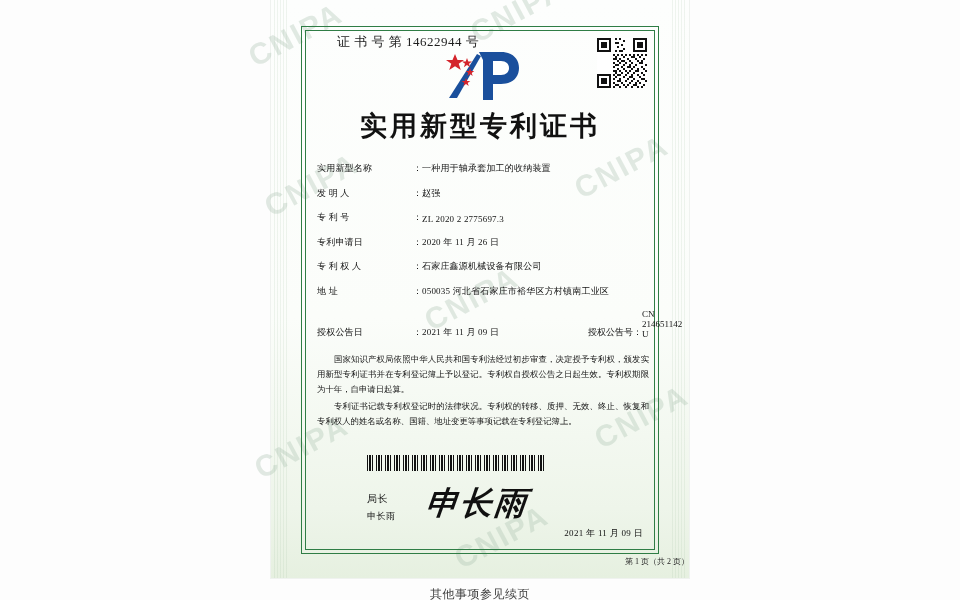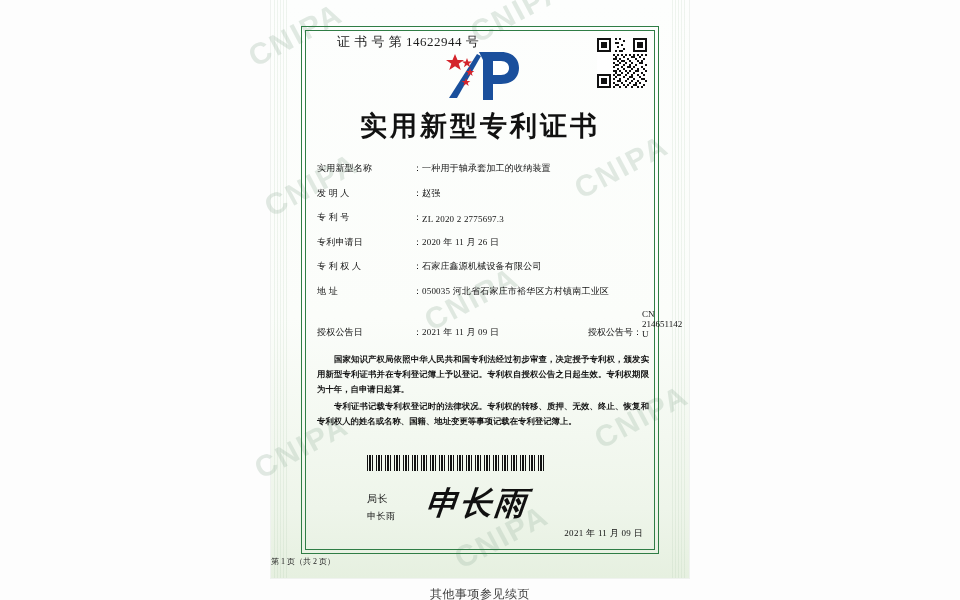--- a/index.html
+++ b/index.html
@@ -163,21 +163,20 @@
 
   .body-text {
     position: absolute;
     left: 46px;
     right: 40px;
     top: 352px;
     font-size: 8.4px;
     line-height: 15px;
     color: #141414;
     text-align: justify;
-    font-weight: bold;
   }
   .body-text p {
     margin: 0 0 2px 0;
     text-indent: 17px;
   }
 
   
   .barcode {
     position: absolute;
     left: 96px;
@@ -227,21 +226,21 @@
     right: 46px;
     top: 527px;
     font-size: 9px;
     color: #111;
     letter-spacing: 0.3px;
   }
   .page-no {
     position: absolute;
     left: 0; right: 0;
     top: 556px;
-    text-align: left;
+    text-align: right;
     font-size: 8px;
     color: #222;
   }
   .footer-note {
     position: absolute;
     left: 0; right: 0;
     top: 586px;
     text-align: center;
     font-size: 12px;
     color: #3f3f3f;

